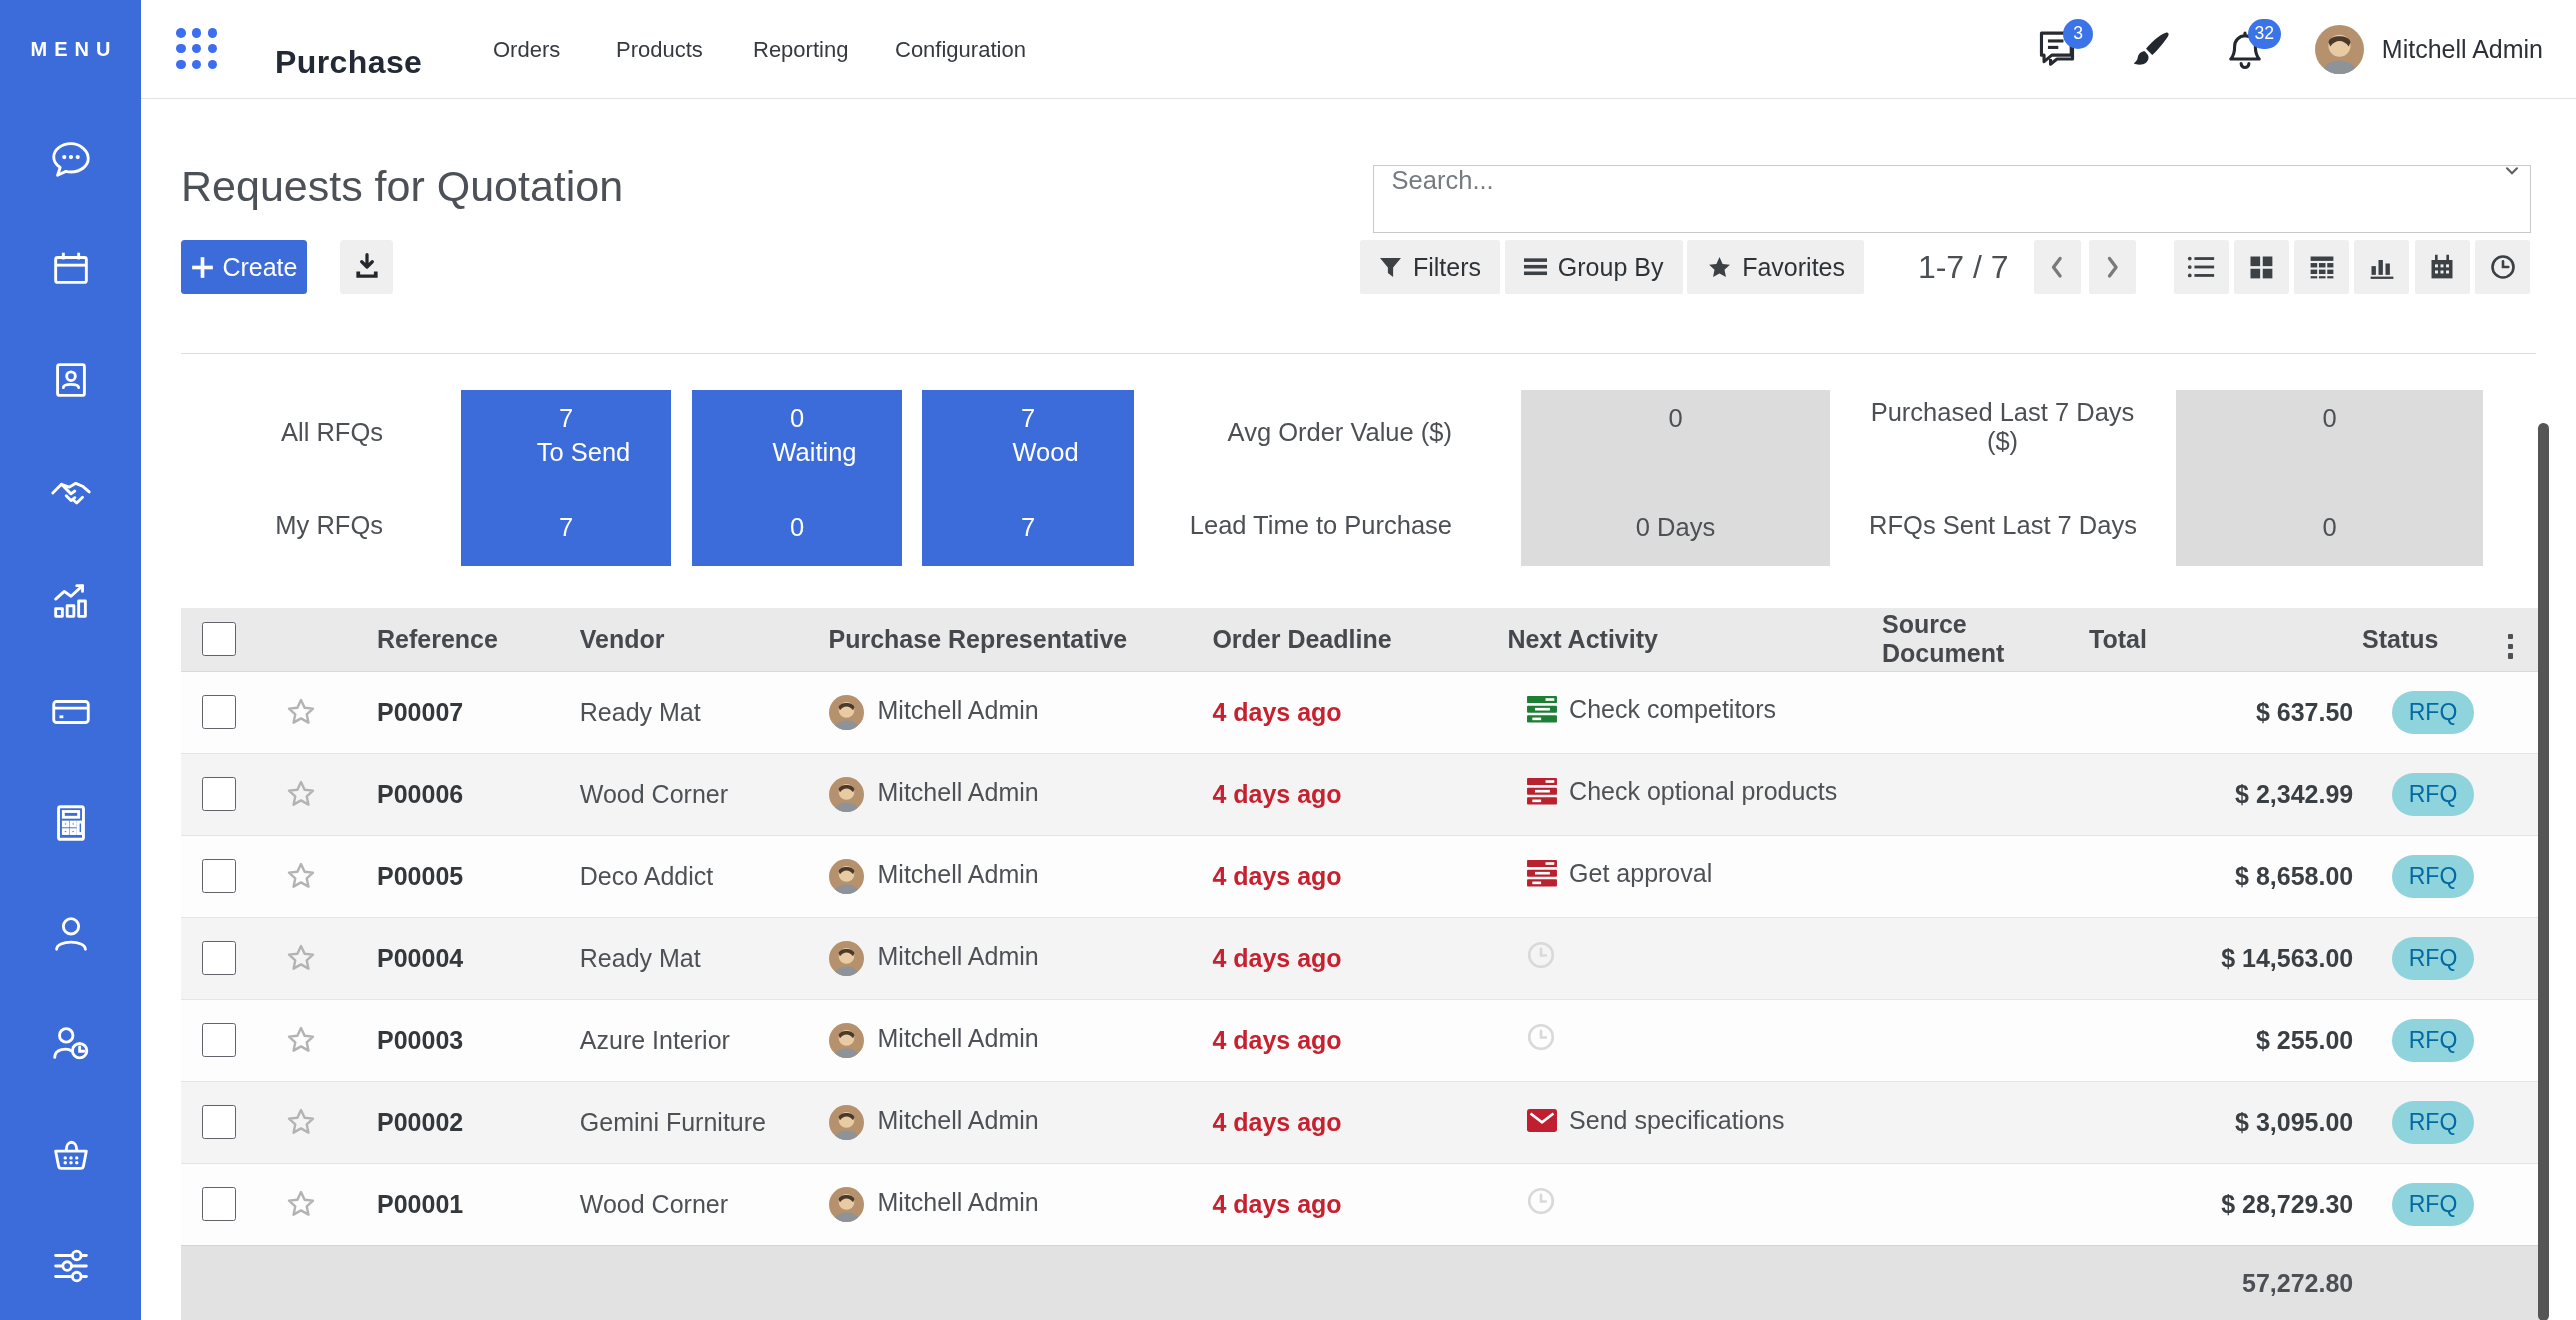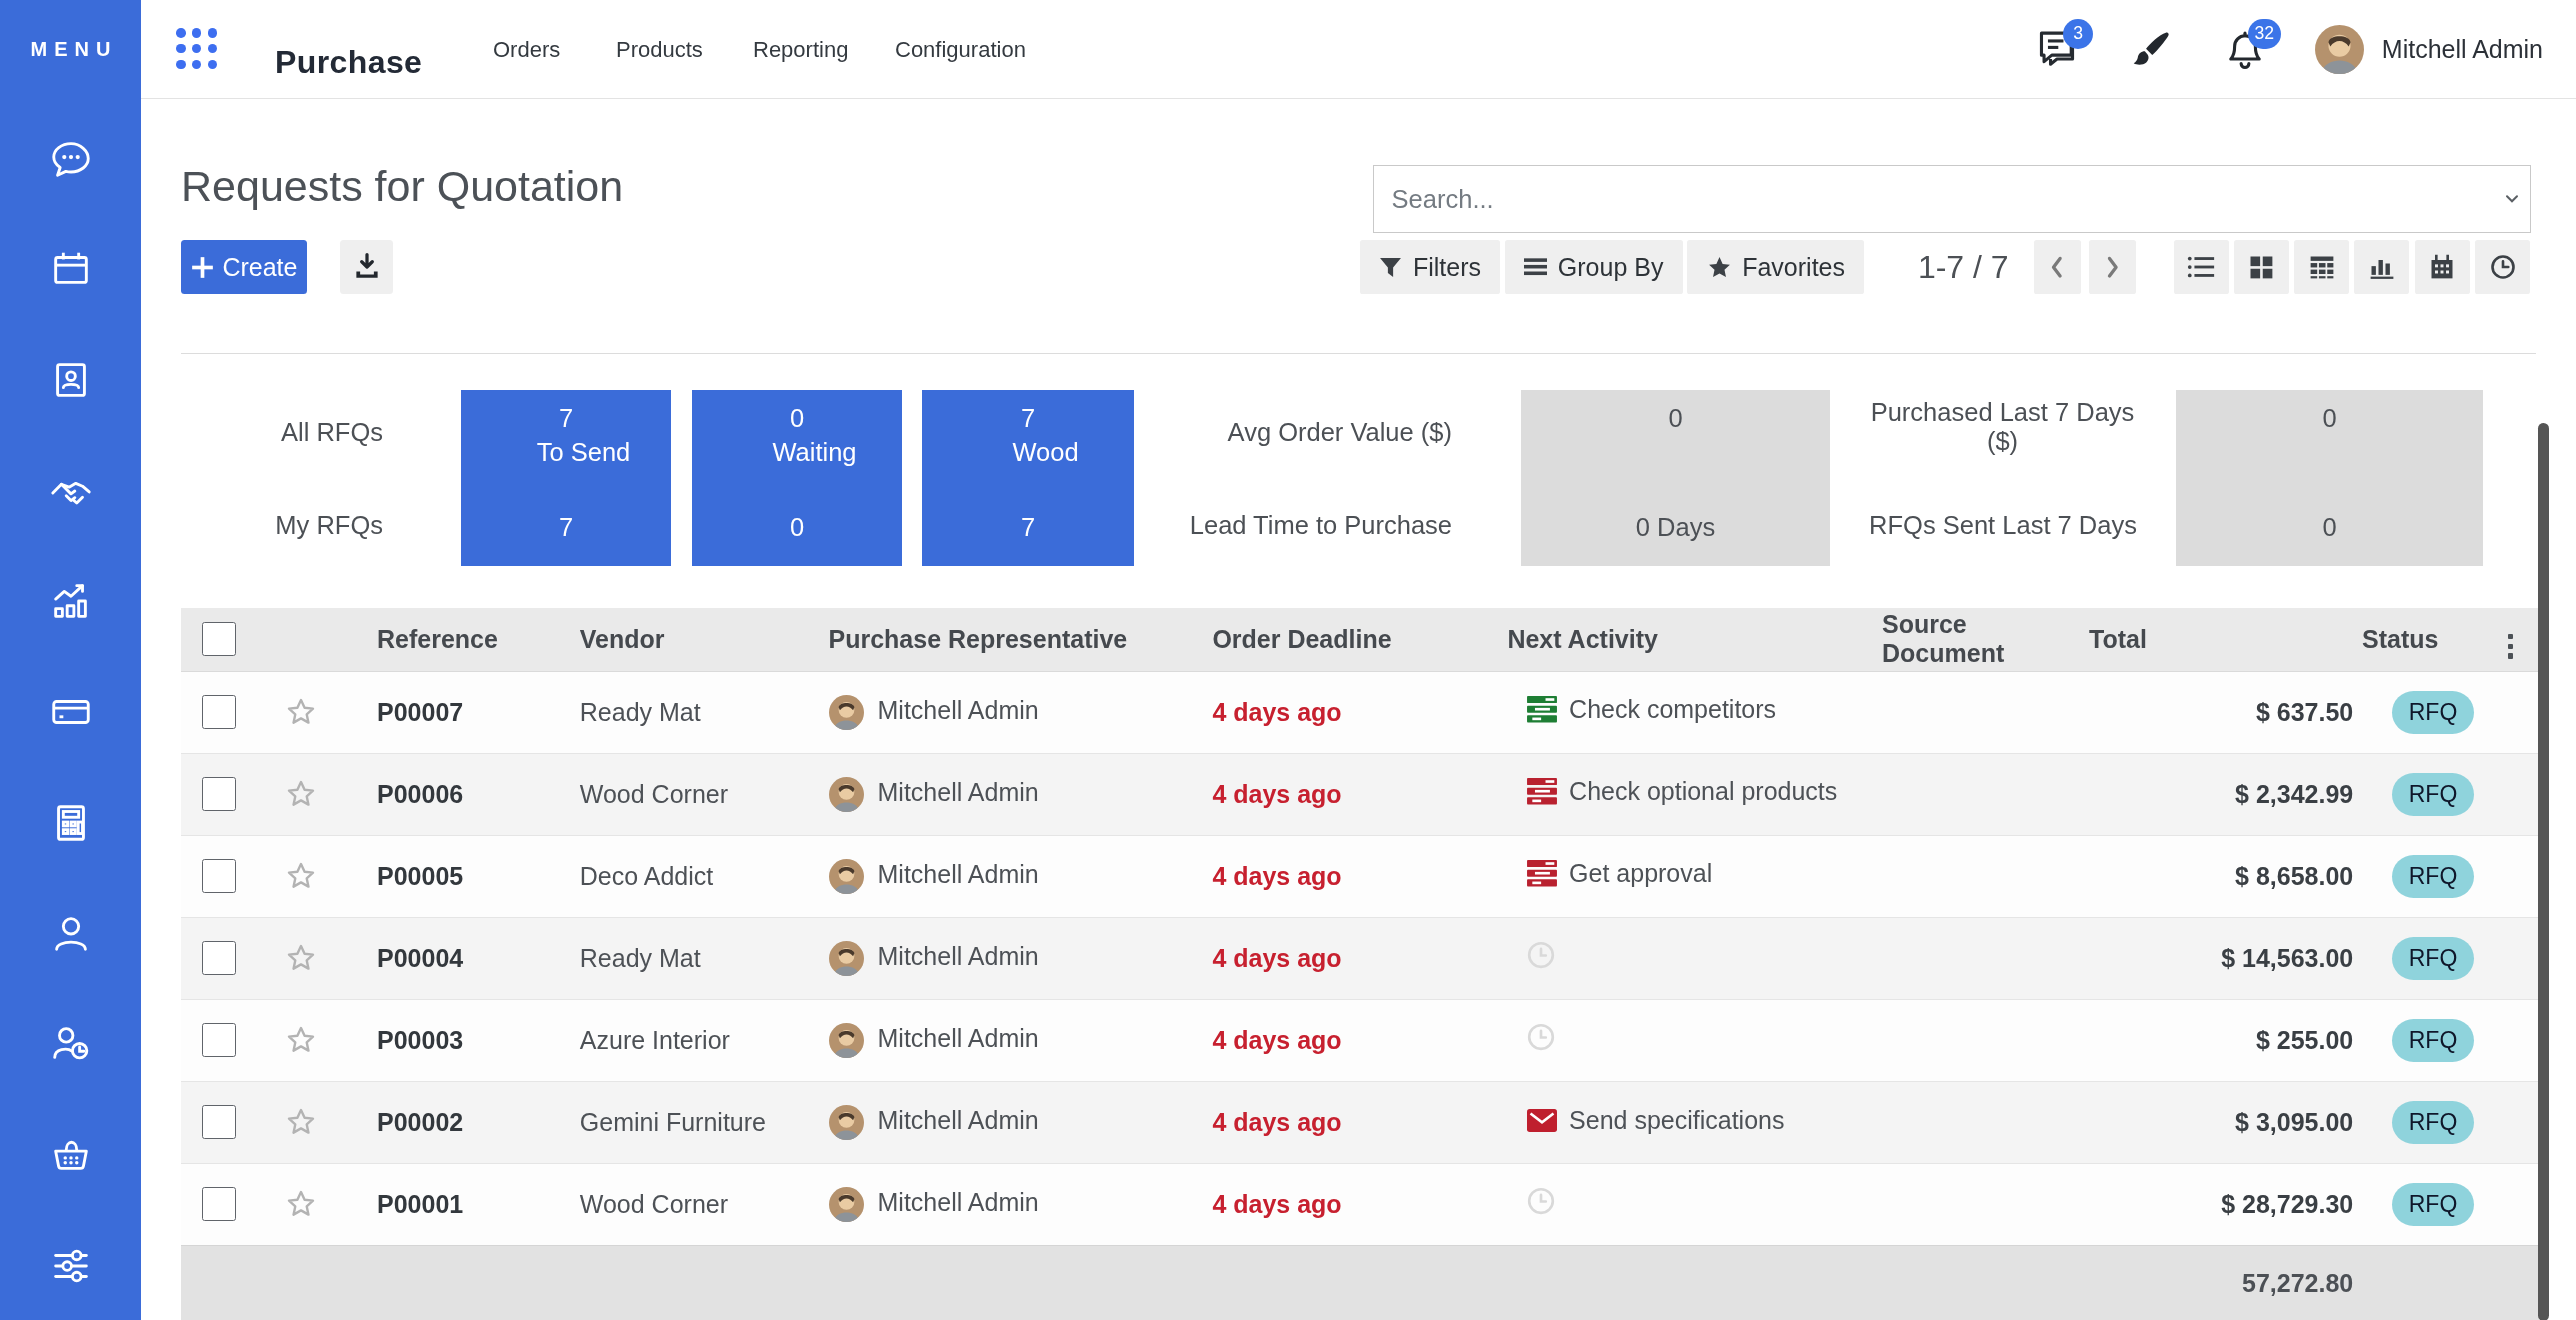--- a/index.html
+++ b/index.html
@@ -45,21 +45,21 @@
 
   .page-title{ position:absolute; left:40px; top:63px; font-size:43px; color:#4c5157; font-weight:400; }
 
   .btn-create{ position:absolute; left:40px; top:141px; width:126px; height:54px; background:var(--blue);
     border:none; border-radius:3.5px; color:#fff; font-size:25px; display:flex; align-items:center;
     justify-content:center; gap:8.8px; cursor:pointer; }
   .btn-export{ position:absolute; left:199px; top:141px; width:53px; height:54px; background:#efefef;
     border:none; border-radius:3.5px; display:flex; align-items:center; justify-content:center; cursor:pointer; }
 
   .search-box{ position:absolute; left:1232px; top:66px; width:1158px; height:68px;
-    border:0.9px solid #c9c9c9; background:#fff; display:flex; align-items:center; }
+    border:0.9px solid #c9c9c9; background:#fff; display:flex; align-items:flex-start; }
   .search-box input{ flex:1; border:none; outline:none; font-size:25.5px; color:#333;
     padding:0 17.6px; font-family:inherit; }
   .search-box input::placeholder{ color:#747b82; }
   .search-caret{ padding-right:10.6px; line-height:0; }
 
   .ctrl-row{ position:absolute; left:1219px; top:141px; right:46px; height:54px;
     display:flex; align-items:center; }
   .btn-light{ height:54px; background:#efefef; border:none; border-radius:2.6px; font-size:25px;
     color:#2e3338; display:flex; align-items:center; gap:10.6px; padding:0 19.4px;
     margin-right:4.4px; cursor:pointer; font-family:inherit; }
@@ -101,21 +101,21 @@
   .c-activity{ padding-left:4.4px; }
   .act{ display:inline-flex; align-items:center; gap:12.3px; padding-left:19.4px; }
   .i-tasks,.i-env,.i-clock{ display:none; line-height:0; }
   [data-kind="tasks-green"] .i-tasks{ display:inline-block; color:var(--green); }
   [data-kind="tasks-red"]   .i-tasks{ display:inline-block; color:#b9212f; }
   [data-kind="envelope-red"] .i-env{ display:inline-block; color:#bf1f2e; }
   [data-kind="clock"] .i-clock{ display:inline-block; color:#d9d9d9; }
   .c-source{ text-align:center; }
   .c-total{ text-align:right; padding-right:8.8px; font-weight:700; color:#3a3f44; }
   .c-status{ text-align:center; }
-  .pill{ display:inline-block; background:var(--pill); color:#0f172a; font-size:23px;
+  .pill{ display:inline-block; background:var(--pill); color:#0369a1; font-size:23px;
     padding:8px 16.7px; border-radius:23px; }
   .col-opts{ text-align:center; }
   .opt-dots{ display:inline-flex; flex-direction:column; gap:4.4px; cursor:pointer; padding:3.5px; }
   .opt-dots i{ width:5.3px; height:5.3px; background:#4c5156; border-radius:0.9px; }
   .list-table tfoot tr{ height:77px; background:#e2e2e2; border-top:0.9px solid #d5d5d5; }
   .list-table tfoot .c-total{ color:#4c5055; }
 
   .scrollbar{ position:absolute; left:2397px; top:324px; width:10.6px; height:898px;
     background:#555; border-radius:6.2px; cursor:pointer; }
 </style>

